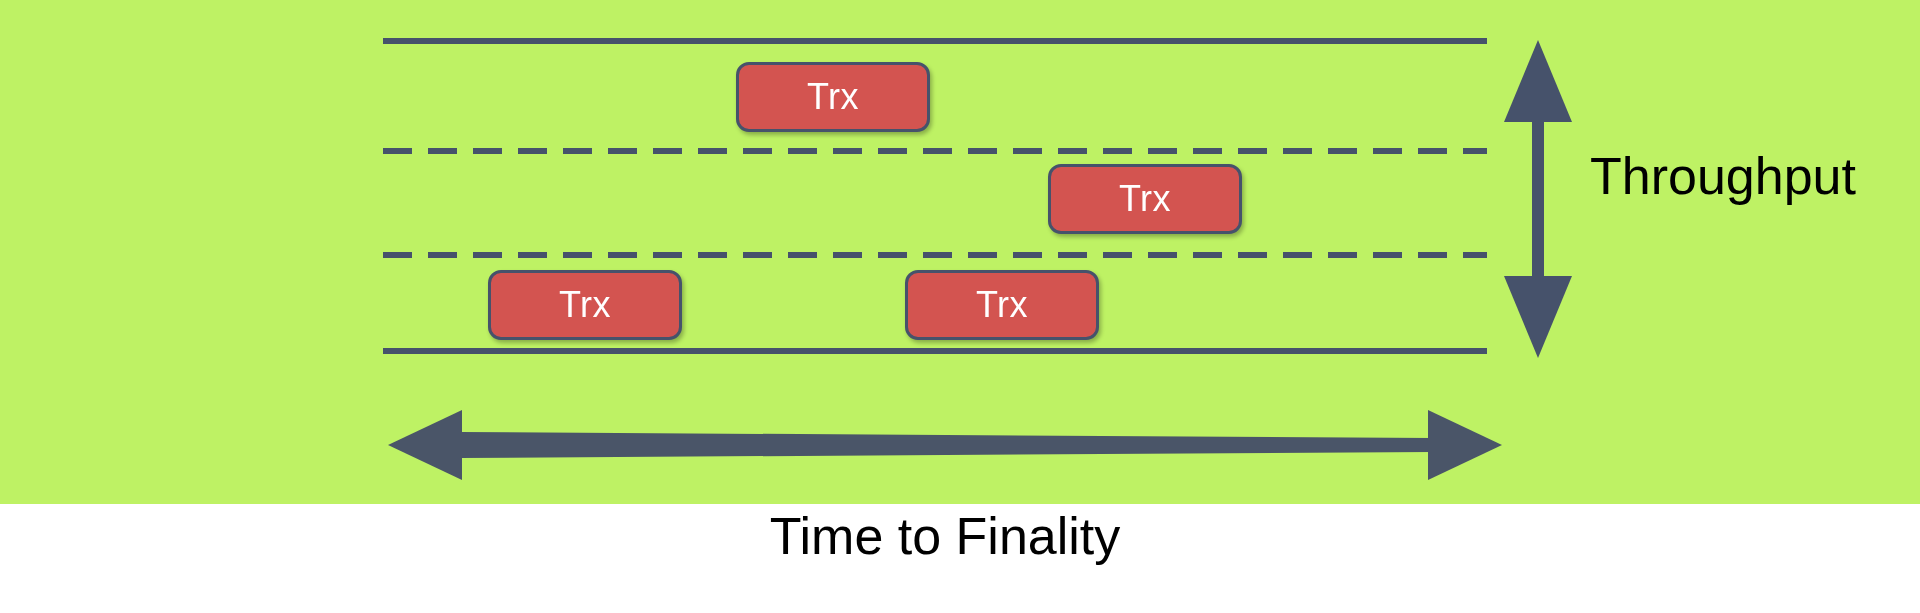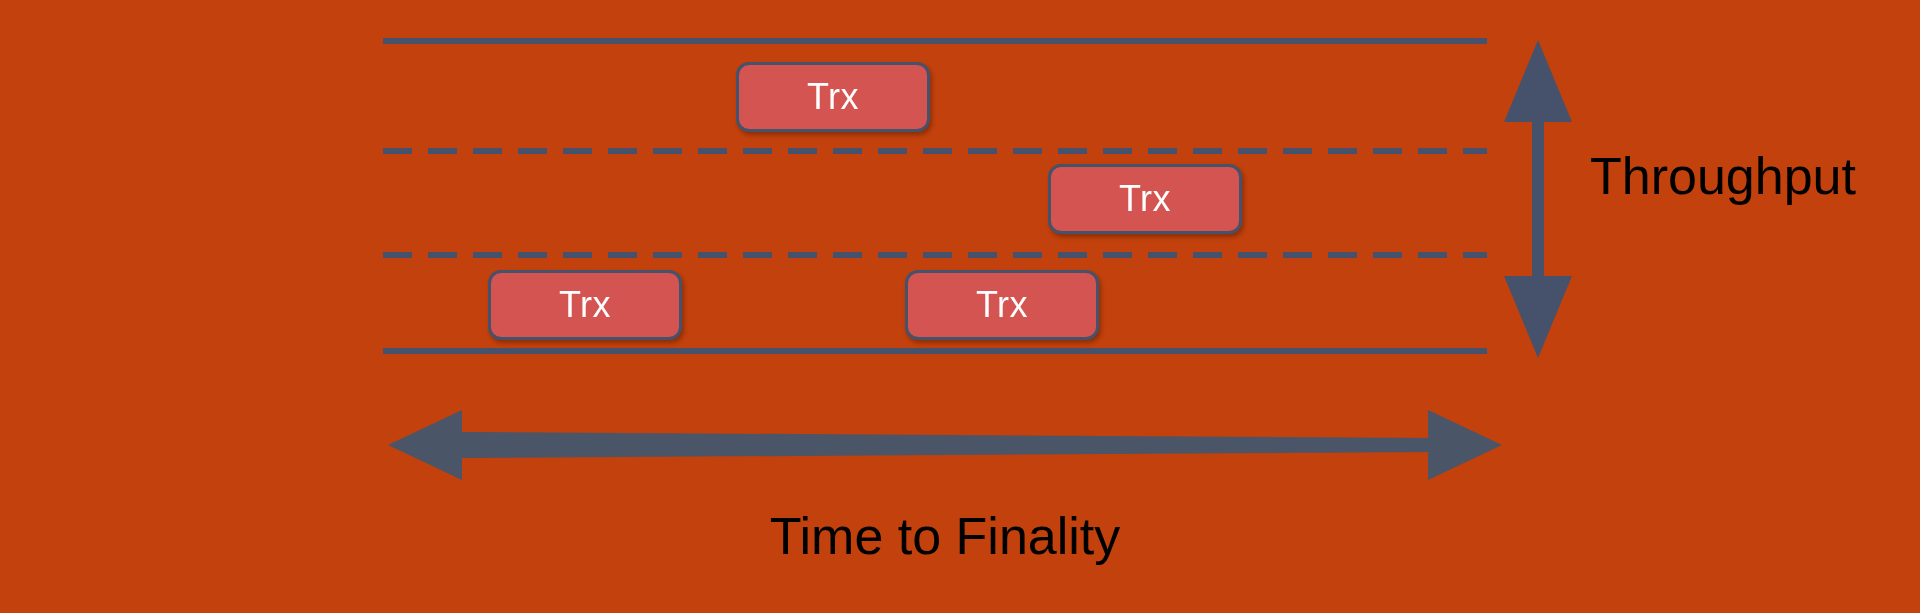--- a/index.html
+++ b/index.html
@@ -9,22 +9,22 @@
   }
   body {
     width: 1920px;
     height: 613px;
     font-family: "Liberation Sans", sans-serif;
     overflow: hidden;
   }
   #canvas {
     position: relative;
     width: 1920px;
-    height: 613px;
-    background: #c2410c;
+    height: 504px;
+    background: #bef264;
   }
 
   
   .lane-line {
     position: absolute;
     left: 383px;
     width: 1104px;
     height: 6px;
   }
   .lane-line.solid {

